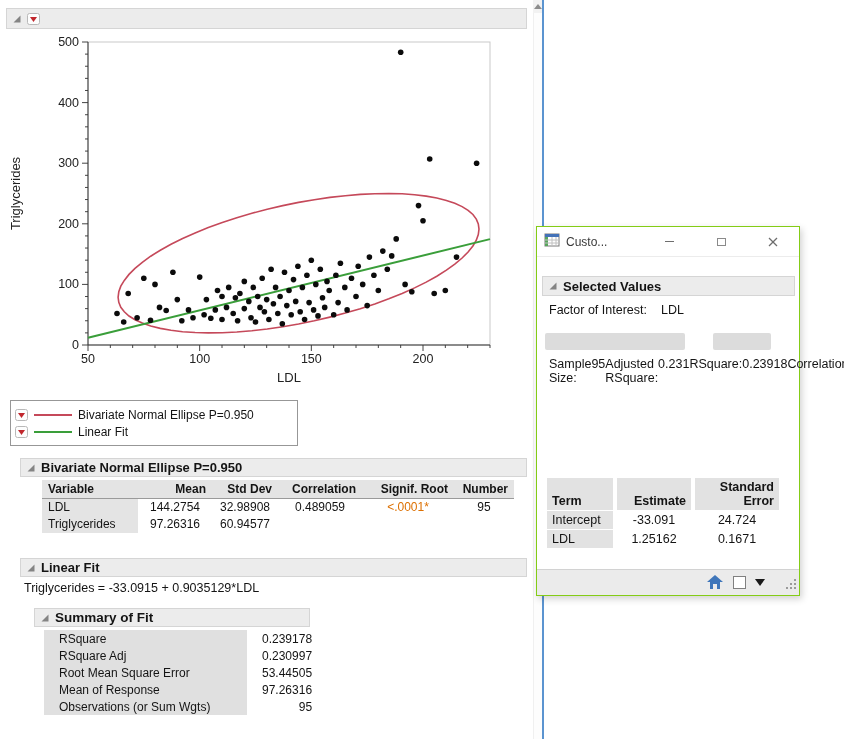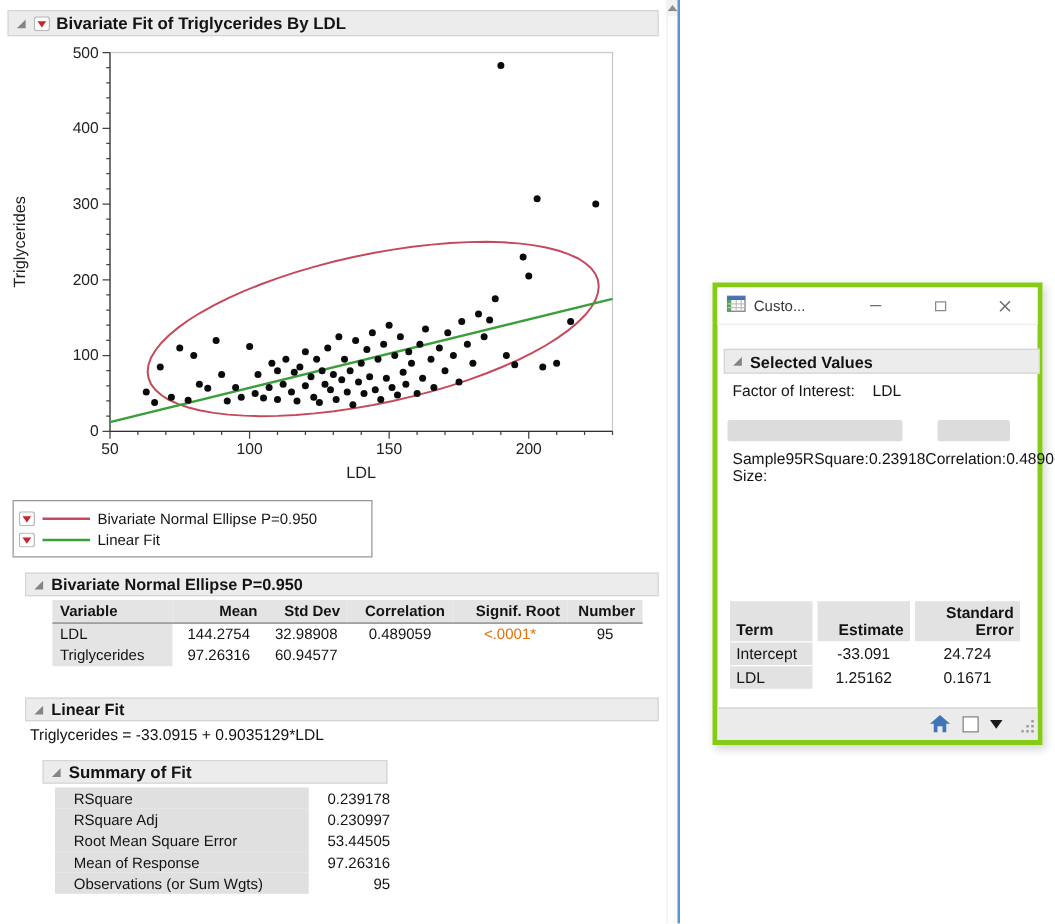--- a/index.html
+++ b/index.html
@@ -40,22 +40,22 @@
   #summary-table{position:absolute;left:44px;top:630px}
   #summary-table td{padding:1px 15px;height:17px}
   #summary-table td.rowlabel{background:#e0e0e0;width:203px}
   #summary-table td.val{width:65px;text-align:right}
   
   #scroll-col{position:absolute;left:533px;top:0;width:9px;height:739px;background:#fdfdfd;border-left:1px solid #f0f0f0}
   #scroll-up{position:absolute;left:533px;top:0;width:10px;height:13px;background:#f2f2f2;
              display:flex;align-items:center;justify-content:center}
   #splitter{position:absolute;left:542px;top:0;width:2px;height:739px;background:#5b94d0}
   
-  #float-window{position:absolute;left:570px;top:226px;width:264px;height:370px;background:#ffffff;
-                border:4px solid #84cc16;box-shadow:2px 3px 7px rgba(0,0,0,.18)}
+  #float-window{position:absolute;left:536px;top:226px;width:264px;height:370px;background:#ffffff;
+                border:1px solid #84cc16;box-shadow:2px 3px 7px rgba(0,0,0,.18)}
   .fw-titlebar{position:absolute;left:0;top:0;right:0;height:30px;display:flex;align-items:center;
                padding-left:7px;gap:6px;background:#ffffff;border-bottom:1px solid #ececec}
   .fw-title{font-size:12px;color:#3a3a3a}
   .fw-caption-btns{margin-left:auto;display:flex;height:100%}
   .cap-btn{width:52px;height:100%;display:flex;align-items:center;justify-content:center;color:#6e6e6e}
   .glyph-min{width:9px;height:1px;background:#6e6e6e}
   .glyph-max{width:9px;height:8px;border:1px solid #8a8a8a}
   .fw-section-bar{left:5px;top:49px;width:253px;height:20px}
   .fw-factor{position:absolute;left:12px;top:76px;font-size:12.5px}
   .fw-factor .lbl{margin-right:14px}
@@ -89,21 +89,20 @@
         <svg width="10" height="10" viewBox="0 0 10 10">
             <polygon points="1.5,8.5 8.5,8.5 8.5,1.5" fill="#848484"></polygon>
           </svg>
       </span>
       <span class="red-btn">
         <svg width="13" height="12" viewBox="0 0 13 12">
             <rect x="0.5" y="0.5" width="12" height="11" rx="2" fill="#fdfdfd" stroke="#b9b9b9"></rect>
             <polygon points="3,4 10,4 6.5,9" fill="#c1272d"></polygon>
           </svg>
       </span>
-      <span>Bivariate Fit of Triglycerides By LDL</span>
     </div>
 
     <div id="chart">
       <svg id="scatter-svg" width="515" height="366" viewBox="0 0 515 366">
           <rect x="82" y="12" width="402" height="303" fill="none" stroke="#c9c9c9"></rect>
           <line x1="82" y1="315" x2="82" y2="321" stroke="#444" stroke-width="1"></line>
           <line x1="104.33333333333333" y1="315" x2="104.33333333333333" y2="318" stroke="#444" stroke-width="1"></line>
           <line x1="126.66666666666666" y1="315" x2="126.66666666666666" y2="318" stroke="#444" stroke-width="1"></line>
           <line x1="149" y1="315" x2="149" y2="318" stroke="#444" stroke-width="1"></line>
           <line x1="171.33333333333331" y1="315" x2="171.33333333333331" y2="318" stroke="#444" stroke-width="1"></line>
@@ -426,20 +425,24 @@
 
     <div class="fw-ghost1"></div>
     <div class="fw-ghost2"></div>
 
     <div class="fw-stats">
       <div class="fw-stat-row">
         <span>Sample Size:</span>
         <span>95</span>
       </div>
       <div class="fw-stat-row">
+        <span>Adjusted RSquare:</span>
+        <span>0.231</span>
+      </div>
+      <div class="fw-stat-row">
         <span>RSquare:</span>
         <span>0.23918</span>
       </div>
       <div class="fw-stat-row">
         <span>Correlation:</span>
         <span>0.48906</span>
       </div>
     </div>
 
     <table id="fw-table">

